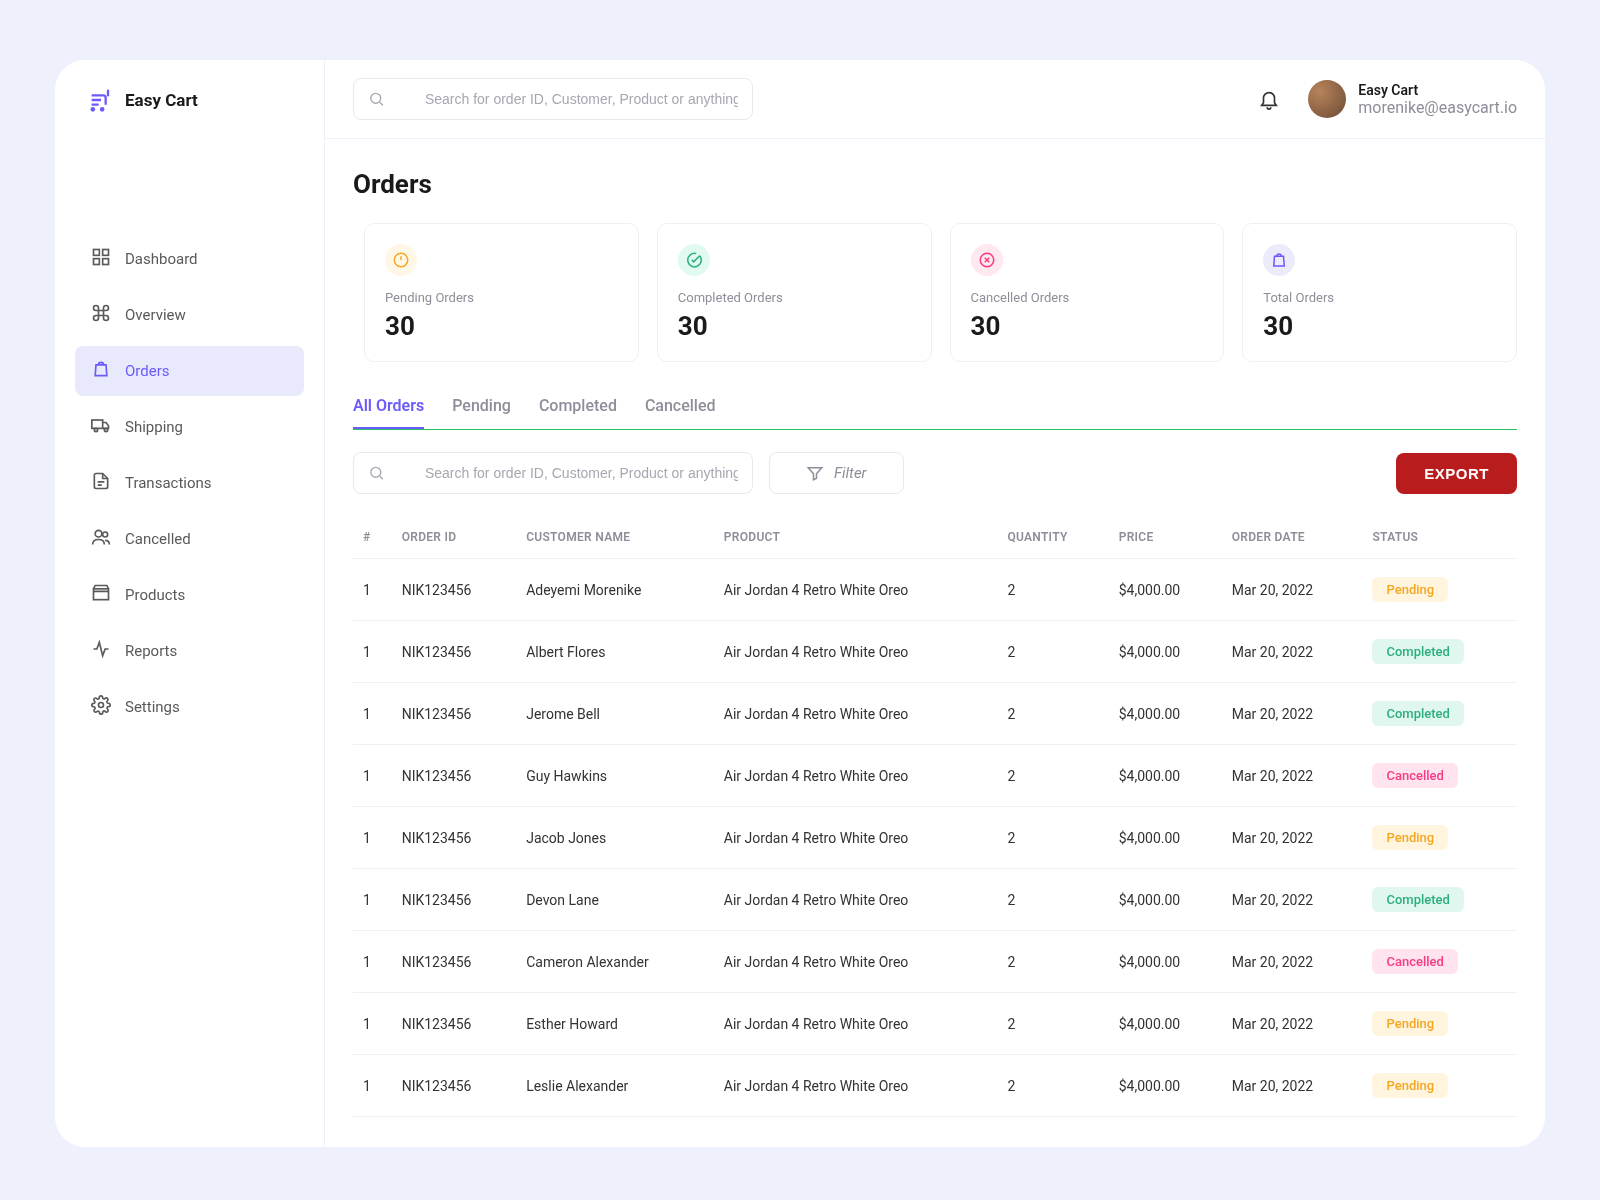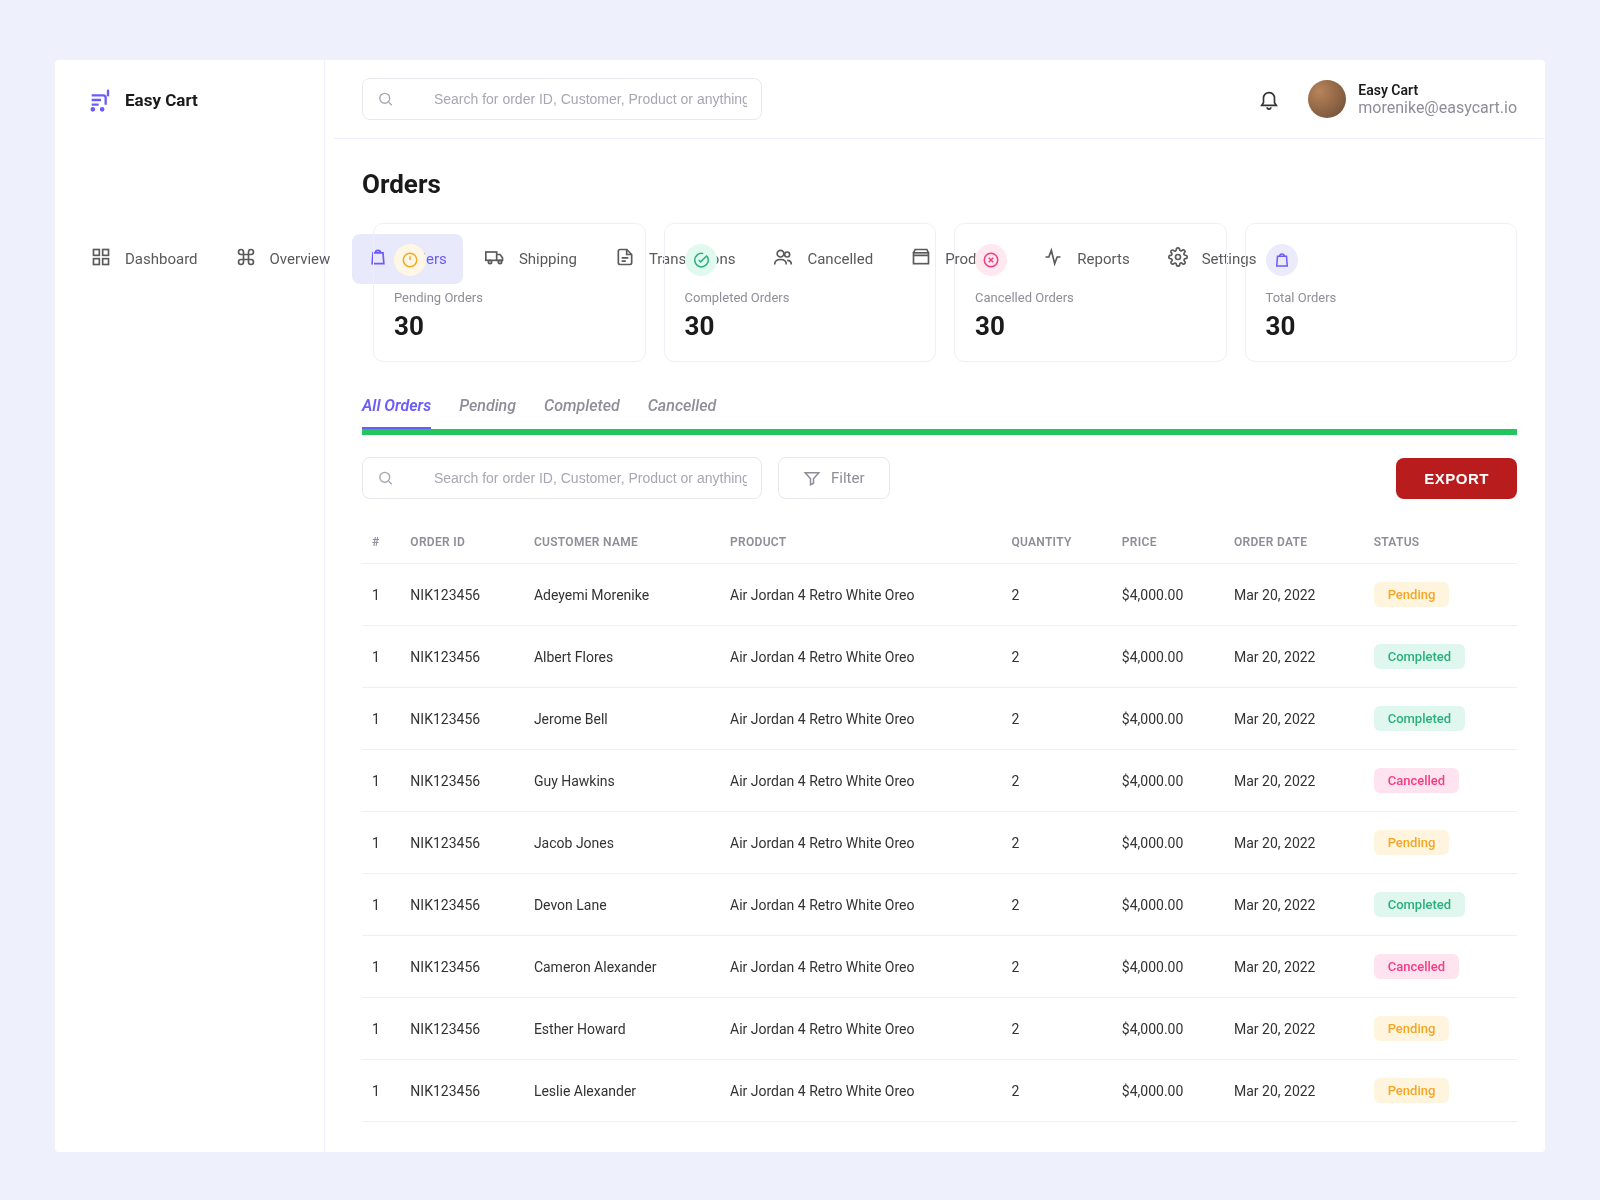--- a/index.html
+++ b/index.html
@@ -4,27 +4,26 @@
   <style>
     * { box-sizing: border-box; margin: 0; padding: 0; }
     body {
       font-family: -apple-system, BlinkMacSystemFont, 'Segoe UI', Roboto, sans-serif;
       background: #eef0fb;
       padding: 60px 40px;
       color: #333;
     }
     .app {
       background: #fff;
-      border-radius: 4px;
+      border-radius: 30px;
       display: flex;
       overflow: hidden;
       max-width: 1490px;
       margin: 0 auto;
       min-height: 1060px;
-      gap: 9px;
     }
     .sidebar {
       width: 270px;
       border-right: 1px solid #eef0fb;
       padding: 18px 20px;
       flex-shrink: 0;
     }
     .logo {
       display: flex;
       align-items: center;
@@ -33,21 +32,21 @@
     }
     .logo-icon {
       width: 28px; height: 28px;
       display:flex; align-items:center; justify-content:center;
     }
     .logo-text {
       font-size: 17px;
       font-weight: 700;
       color: #1a1a1a;
     }
-    .nav { padding-top: 90px; display:flex; gap:6px;text-align:center; }
+    .nav { padding-top: 90px; display:flex; flex-direction:column; gap:6px;text-align:center; }
     .nav-item {
       display: flex; align-items: center; gap: 14px;
       padding: 13px 16px;
       border-radius: 8px;
       font-size: 15px;
       color: #5a5a5a;
       cursor: pointer;
     }
     .nav-item.active { background:#e9e9fc; color:#6b5bfa; }
     .nav-item svg { width:20px; height:20px; flex-shrink:0; }
@@ -91,36 +90,36 @@
       width:32px; height:32px; border-radius:50%;
       display:flex; align-items:center; justify-content:center;
       margin-bottom:14px;
     }
     .stat-icon.pending { background:#fff7e6; }
     .stat-icon.completed { background:#e0faf0; }
     .stat-icon.cancelled { background:#ffe8ee; }
     .stat-icon.total { background:#ecebfc; }
     .stat-label { font-size:13px; color:#8e8e9a; margin-bottom:6px; }
     .stat-value { font-size:26px; font-weight:700; color:#1a1a1a; }
-    .tabs { display:flex; gap:28px; border-bottom:6px solid #22c55e;font-style:italic; }
+    .tabs { display:flex; gap:28px; border-bottom:1px solid #22c55e; }
     .tab {
       padding:0 0 12px 0; font-size:16px; color:#8e8e9a; cursor:pointer;
       border-bottom:2px solid transparent; font-weight:500;
     }
     .tab.active { color:#6b5bfa; border-bottom-color:#6b5bfa; font-weight:600; }
     .toolbar {
       display:flex; align-items:center; justify-content:space-between;
       padding:22px 0;
     }
     .toolbar-left { display:flex; gap:16px; }
     .toolbar .search-box { width:400px; }
     .filter-btn {
       display:flex; align-items:center; gap:10px;
       border:1px solid #e8e8ee; border-radius:8px;
-      padding:10px 24px; font-size:15px; color:#8e8e9a; cursor:pointer;
+      padding:10px 36px; font-size:15px; color:#8e8e9a; cursor:pointer;font-style:italic;
     }
     .export-btn {
       background:#b91c1c; color:#fff; border:none;
       padding:12px 28px; border-radius:8px;
       font-size:15px; font-weight:600; letter-spacing:0.5px; cursor:pointer;
     }
     table { width:100%; border-collapse:collapse; }
     thead th {
       text-align:left; font-size:12px; font-weight:600; letter-spacing:0.3px;
       color:#8e8e9a; padding:14px 10px; border-bottom:1px solid #eef0f5;

